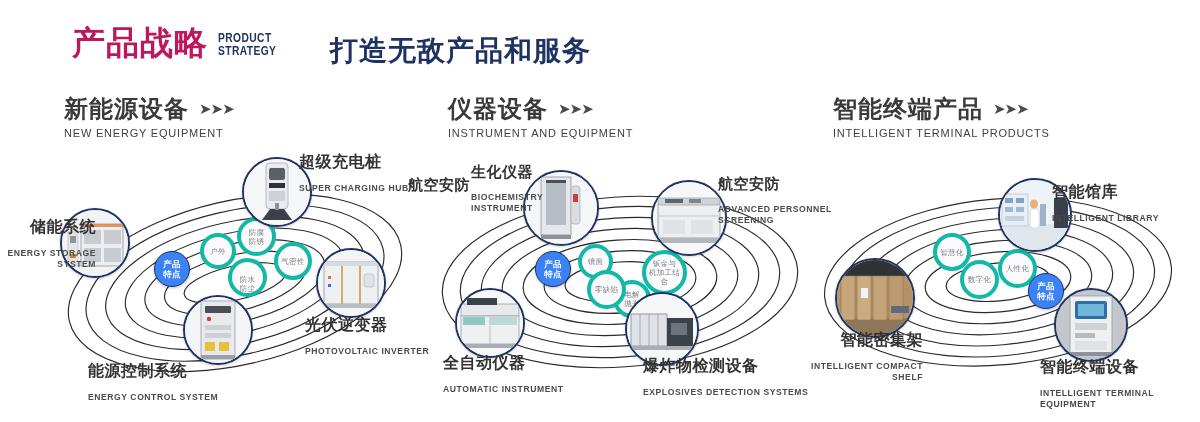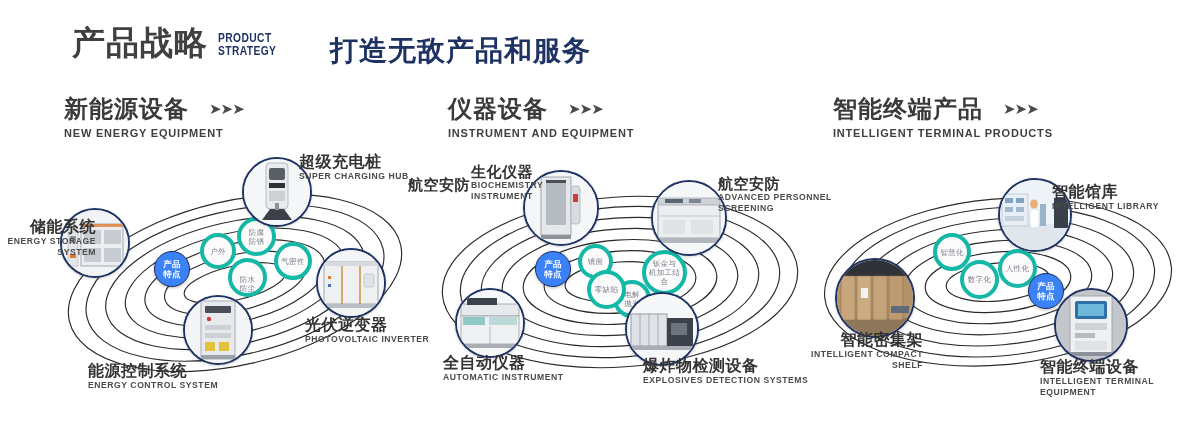--- a/index.html
+++ b/index.html
@@ -9,42 +9,42 @@
     font-family:"Liberation Sans","DejaVu Sans",sans-serif;
     overflow:hidden;
     position:relative;
     color:#2b2b2b;
   }
   #root{position:relative;width:1200px;height:422px;}
 
   
   .header{position:absolute;left:72px;top:26px;display:flex;align-items:flex-end;}
   .hdr-cn{
-    font-size:33px;line-height:34px;font-weight:bold;color:#404040;
+    font-size:33px;line-height:34px;font-weight:bold;color:#be185d;
     letter-spacing:1px;font-family:"Liberation Sans","DejaVu Sans",sans-serif;
   }
   .hdr-en{
     margin-left:10px;margin-bottom:2px;
     color:#1f3264;font-weight:bold;font-size:12.5px;line-height:13px;
     letter-spacing:.5px;transform:scaleX(.82);transform-origin:left bottom;
   }
   .hdr-slogan{
     position:absolute;left:330px;top:36px;
     font-size:28px;line-height:30px;font-weight:bold;color:#1f3264;letter-spacing:1px;
   }
 
   
   .sect{position:absolute;}
   .sect .cn{
     font-size:24px;line-height:26px;font-weight:bold;color:#3a3a3a;letter-spacing:1px;
-    display:flex;align-items:flex-end;gap:10px;
+    display:flex;align-items:flex-end;
   }
   .sect .chev{margin-left:10px;color:#4a4a4a;font-size:15px;letter-spacing:-1px;font-weight:bold;}
   .sect .en{
-    margin-top:5px;font-size:11px;line-height:12px;font-weight:bold;color:#3f3f3f;
+    margin-top:5px;font-size:11px;line-height:12px;font-weight:normal;color:#3f3f3f;
     letter-spacing:.8px;
   }
 
   
   .cluster{position:absolute;}
   .rings{position:absolute;left:0;top:0;}
 
   .node{
     position:absolute;border-radius:50%;
     border:2.5px solid #1f3264;
@@ -63,21 +63,21 @@
   }
   .feat.core{
     background:#3b82f6;border:1px solid #1f3264;color:#ffffff;
     font-weight:bold;font-size:8.5px;line-height:10px;
     box-shadow:0 1px 3px rgba(0,0,0,.25);
   }
 
   
   .cap{position:absolute;}
   .cap .cn{font-size:16px;line-height:18px;font-weight:bold;color:#333;letter-spacing:.5px;white-space:nowrap;}
-  .cap .en{font-size:8.6px;line-height:11px;font-weight:bold;color:#4a4a4a;letter-spacing:.55px;margin-top:0;}
+  .cap .en{font-size:8.6px;line-height:11px;font-weight:bold;color:#4a4a4a;letter-spacing:.55px;margin-top:12px;}
   .cap.right{text-align:left;}
   .cap.rightal{text-align:right;}
   .cap .cn.sm{font-size:15px;line-height:17px;}
 
   
   .ill{position:absolute;left:0;top:0;width:100%;height:100%;}
 </style>
 </head>
 <body>
 

